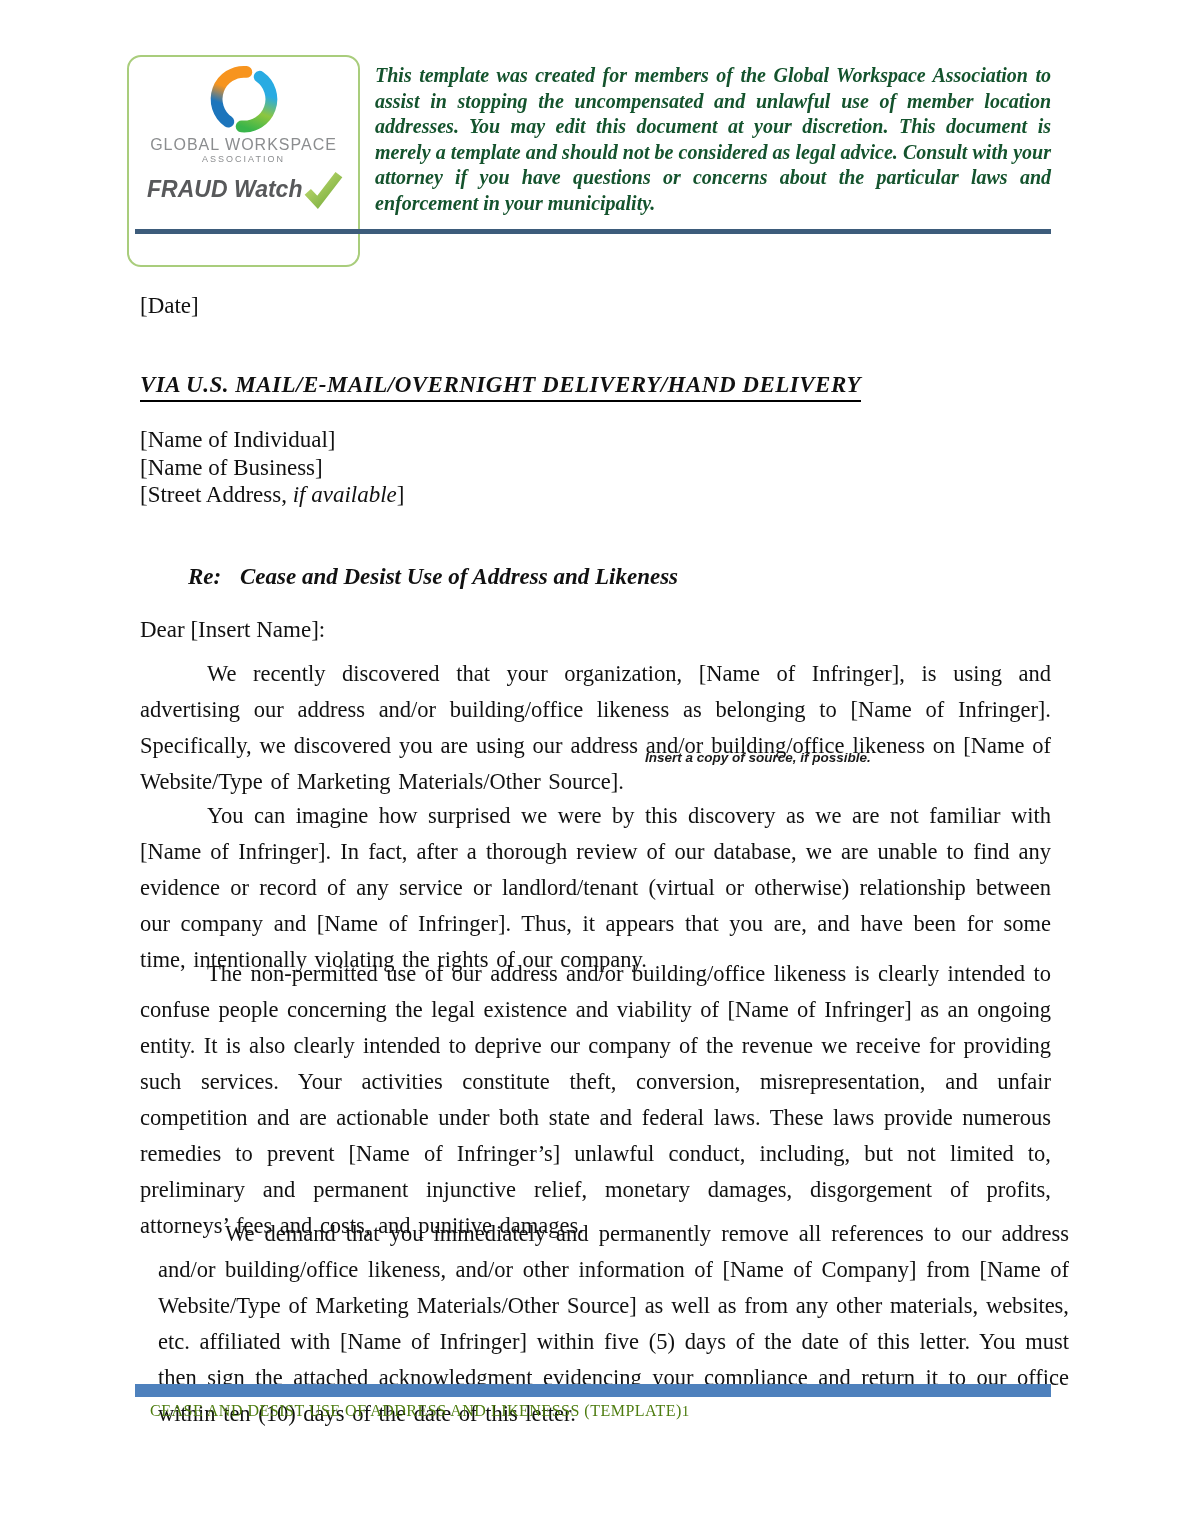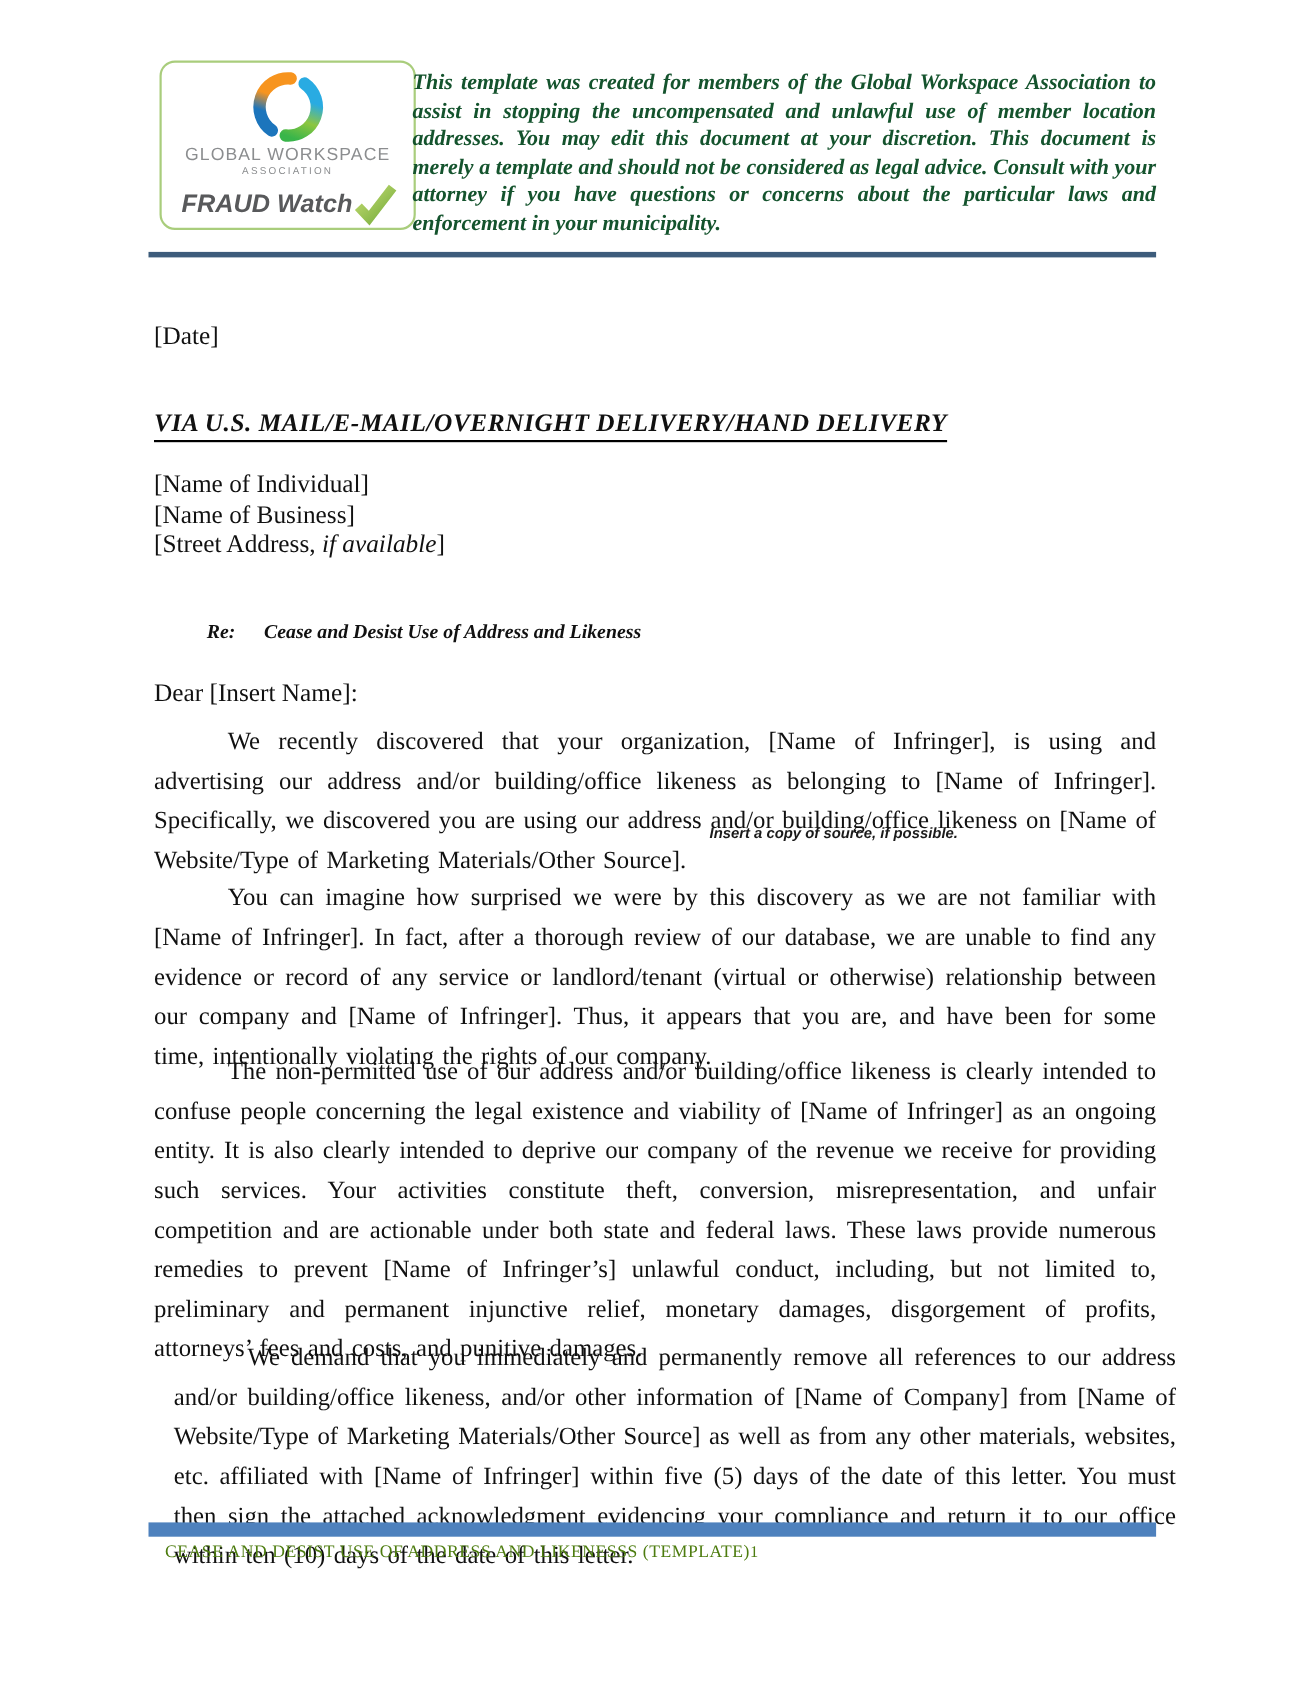--- a/index.html
+++ b/index.html
@@ -9,22 +9,22 @@
     height: 1536px;
     background: #ffffff;
     font-family: "Liberation Serif", serif;
     color: #111111;
     overflow: hidden;
   }
 
   
   .logo-box {
     position: absolute;
-    left: 145px; top: 55px;
-    width: 233px; height: 154px;
+    left: 127px; top: 55px;
+    width: 233px; height: 212px;
     border: 2px solid #A9CD7C;
     border-radius: 14px;
     box-sizing: border-box;
     display: flex;
     flex-direction: column;
     background: #ffffff;
   }
   .logo-mark { display: block; margin: 3px auto 0; }
   .logo-org {
     font-family: "Liberation Sans", sans-serif;
@@ -78,21 +78,21 @@
     padding-bottom: 2px;
     white-space: nowrap;
   }
   .recipient {
     position: absolute; left: 140px; top: 426px;
     font-size: 23px; line-height: 27.5px;
   }
   .it { font-style: italic; }
   .re-line {
     position: absolute; left: 188px; top: 564px;
-    font-size: 18px; font-weight: bold; font-style: italic;
+    font-size: 23px; font-weight: bold; font-style: italic;
   }
   .re-label { display: inline-block; width: 52px; }
   .salutation {
     position: absolute; left: 140px; top: 617px;
     font-size: 23px;
   }
   .para {
     position: absolute; left: 140px;
     width: 911px;
     font-size: 22.5px; line-height: 36px;

